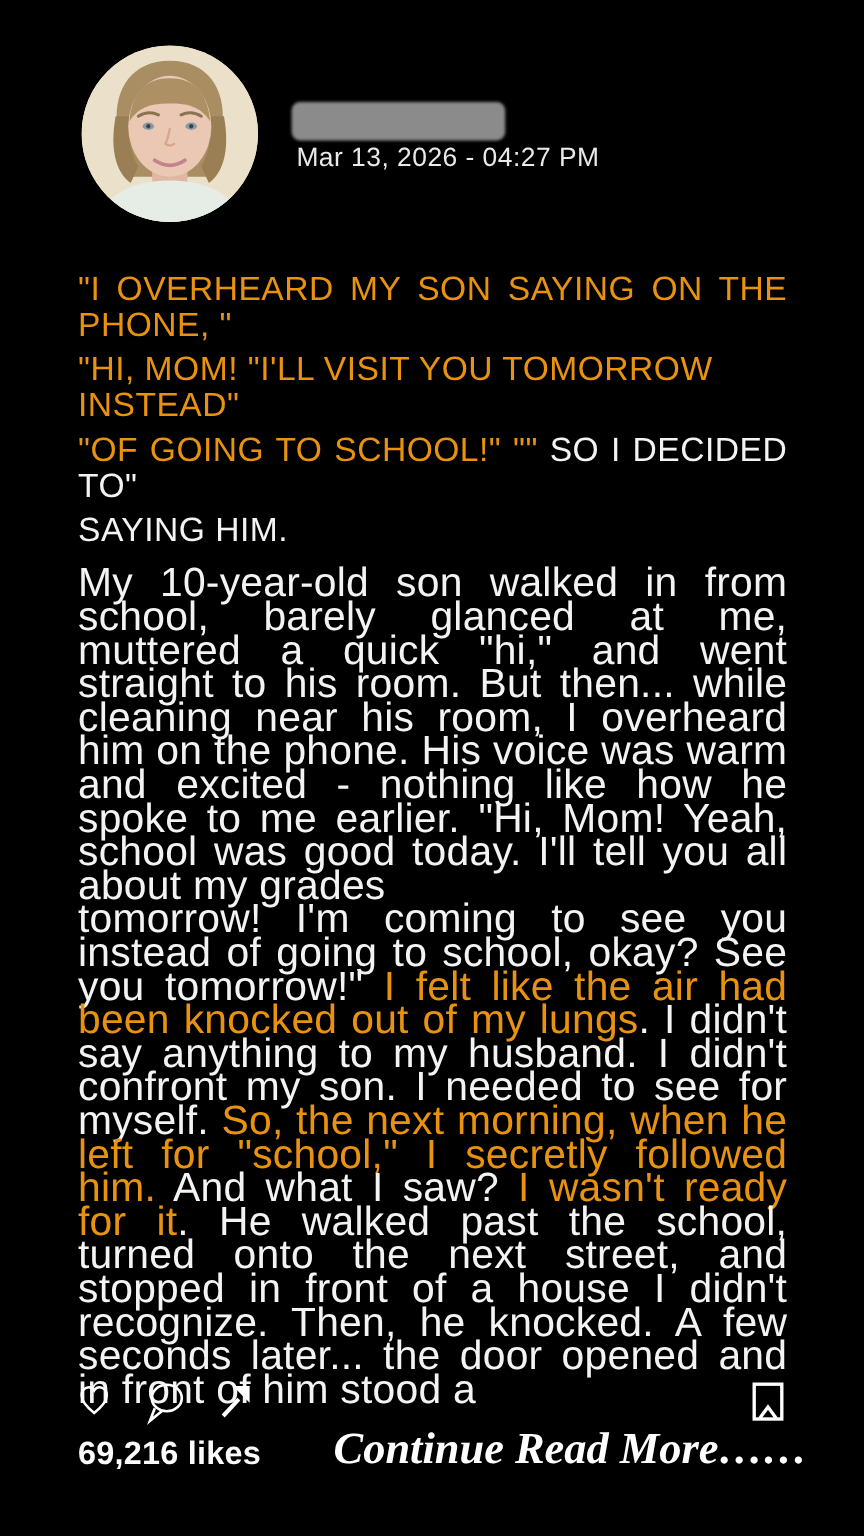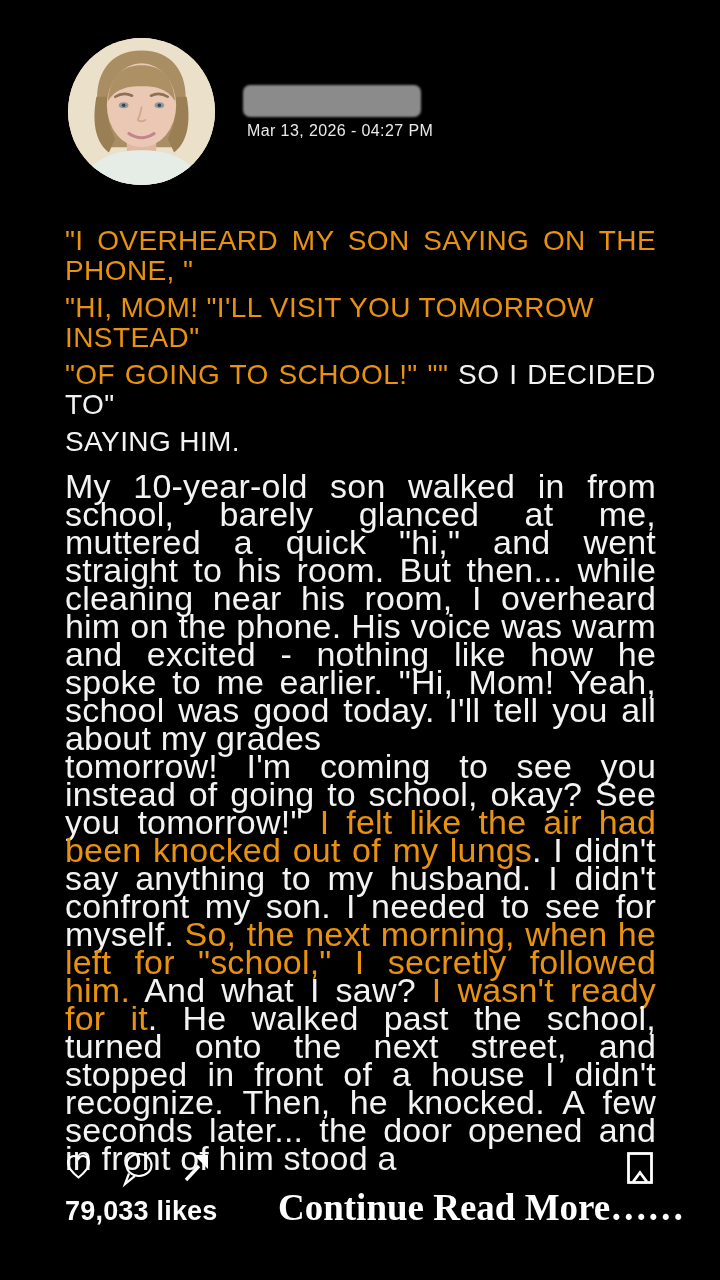--- a/index.html
+++ b/index.html
@@ -21,21 +21,21 @@
   .avatar svg { display:block; }
   .name-redaction {
     position:absolute; left:243px; top:85px;
     width:178px; height:32px;
     background: var(--redaction-gray, #8B8B8B);
     border-radius:7px;
     filter: blur(1.3px);
   }
   .timestamp {
     position:absolute; left:247px; top:119px;
-    font-size:16px; line-height:24px;
+    font-size:22px; line-height:24px;
     color:#E9E9E9; letter-spacing:0.4px;
   }
 
   
   .text-col { position:absolute; left:65px; top:226px; width:591px; }
   .headline {
     font-size:28px; line-height:30px;
     letter-spacing:0.4px; margin-bottom:7px;
     color: var(--text-white, #F3F3F3);
   }
@@ -58,21 +58,21 @@
   .icon-bookmark { left:626px; top:1151px; }
 
   .likes {
     position:absolute; left:65px; top:1196px;
     font-size:27px; font-weight:700;
     letter-spacing:0.2px; color:#FBFBFB;
   }
   .continue {
     position:absolute; left:278px; top:1186px;
     font-family:"Liberation Serif", serif;
-    font-weight:700;
+    font-style:italic; font-weight:700;
     font-size:37px; color:#FFFFFF;
     white-space:nowrap;
     text-align:right;
   }
 </style>
 </head>
 <body>
 
 <div class="page">
 
@@ -124,16 +124,16 @@
       <line x1="5" y1="29" x2="18" y2="15" stroke="#FFFFFF" stroke-width="3.4"></line>
     </svg>
   </div>
   <div class="icon icon-bookmark">
     <svg width="28" height="34" viewBox="0 0 28 34">
       <rect x="2.5" y="2.5" width="23" height="29" fill="none" stroke="#FFFFFF" stroke-width="2.8"></rect>
       <path d="M7 31 L14 21.5 L21 31" fill="none" stroke="#FFFFFF" stroke-width="2.8"></path>
     </svg>
   </div>
 
-  <div class="likes">79,033 likes</div>
+  <div class="likes">69,216 likes</div>
   <div class="continue">Continue Read More……</div>
 
 </div>
 
 </body></html>

